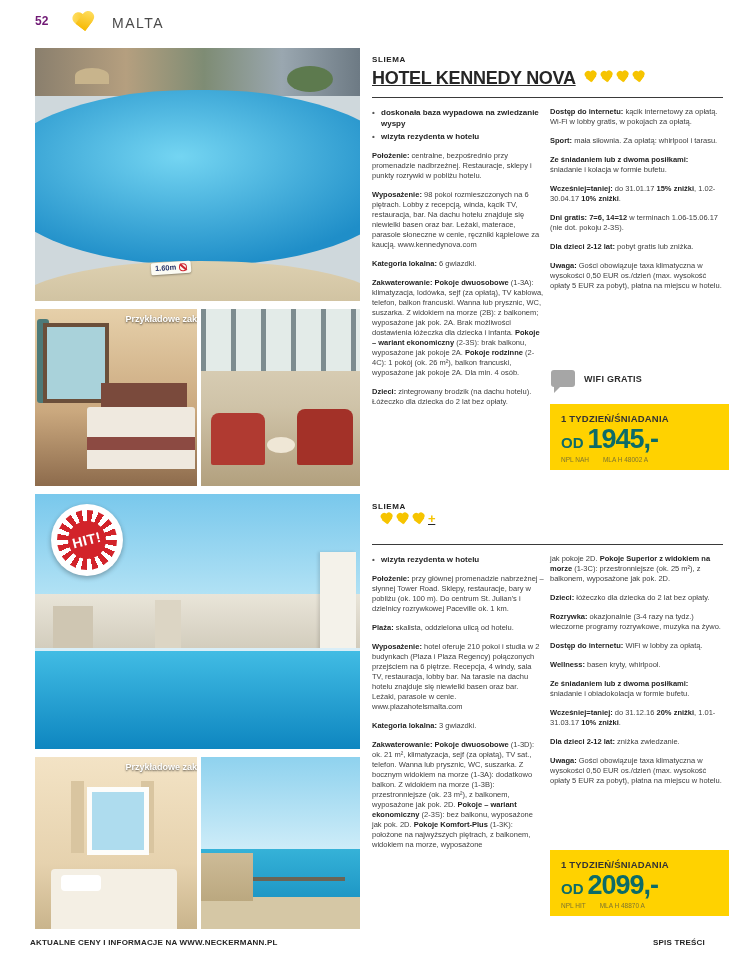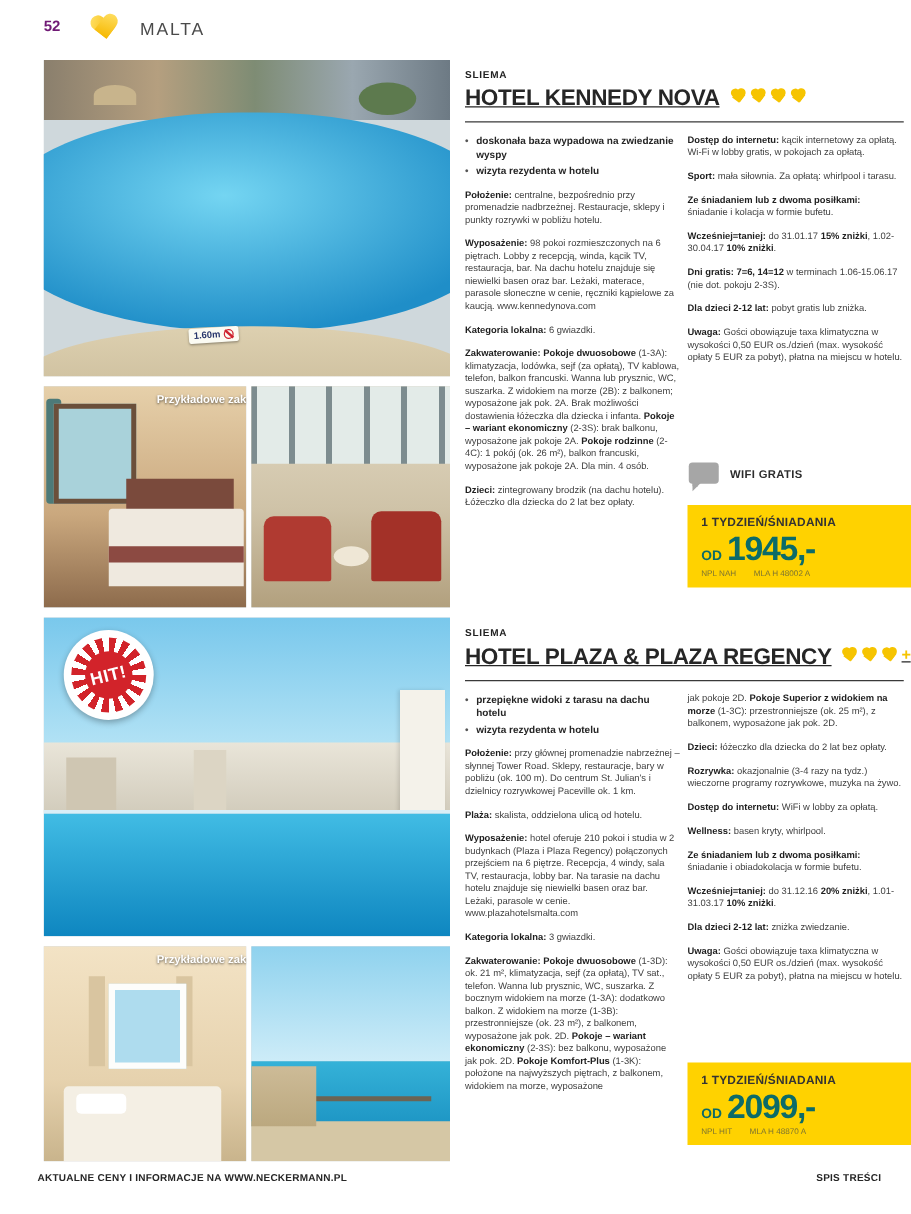--- a/index.html
+++ b/index.html
@@ -45,21 +45,21 @@
   .wifi{display:flex;align-items:center;gap:9px;}
   .wifi-ico{width:24px;height:17px;background:#a6a6a6;border-radius:3px;position:relative;}
   .wifi-ico::after{content:"";position:absolute;left:3px;bottom:-6px;
     border:4px solid transparent;border-top-color:#a6a6a6;border-left-color:#a6a6a6;}
   .wifi-txt{font-size:9px;font-weight:bold;color:#2c2c2c;letter-spacing:.3px;}
 
   
   .pricebox{width:179px;background:#ffd200;padding:9px 11px 7px 11px;box-sizing:border-box;}
   .pb-label{font-size:9.5px;font-weight:bold;color:#333;letter-spacing:.2px;margin-bottom:2px;}
   .pb-row{display:flex;align-items:baseline;gap:4px;color:#0c6b68;}
-  .pb-od{font-size:11px;font-weight:bold;}
+  .pb-od{font-size:15px;font-weight:bold;}
   .pb-amt{font-size:27px;font-weight:bold;letter-spacing:-1px;line-height:26px;}
   .pb-code{font-size:6.5px;color:#7d7430;margin-top:4px;display:flex;gap:14px;}
 
   
   .ph{position:absolute;overflow:hidden;background:#cfd8dc;}
   .ph .caption{position:absolute;top:5px;left:17px;width:100%;text-align:right;
     font-size:9px;font-weight:bold;color:#fff;text-shadow:0 1px 2px rgba(0,0,0,.65);z-index:5;margin-left:37px;}
   
   .p1-top{left:0;top:0;width:100%;height:48px;
     background:linear-gradient(90deg,#8a7f6d,#b59f7f 28%,#7e8c74 52%,#9aa7b0 76%,#6d7a84);}
@@ -246,33 +246,31 @@
 <div class="ph" style="left:201px;top:757px;width:159px;height:172px;">
   <div class="abs p6-sky"></div>
   <div class="abs p6-sea"></div>
   <div class="abs p6-pier"></div>
   <div class="abs p6-land"></div>
   <div class="abs p6-town"></div>
 </div>
 
 <div class="abs loc" style="left:372px;top:502px;">SLIEMA</div>
 <div class="abs hotel-title" style="left:372px;top:515px;">
-  <span>HOTEL PLAZA &amp; PLAZA REGENCY</span>
   <span class="rating">
       <span class="heart"></span>
       <span class="heart"></span>
       <span class="heart"></span>
       <span class="plus">+</span>
     </span>
 </div>
 <div class="abs rule" style="left:372px;top:544px;width:351px;"></div>
 
 <div class="abs col" style="left:372px;top:554px;">
   <ul class="bullets">
-      <li>przepiękne widoki z tarasu na dachu hotelu</li>
       <li>wizyta rezydenta w hotelu</li>
     </ul>
   <div>
       <p><span class="b">Położenie: </span><span>przy głównej promenadzie nabrzeżnej – słynnej Tower Road. Sklepy, restauracje, bary w pobliżu (ok. 100 m). Do centrum St. Julian's i dzielnicy rozrywkowej Paceville ok. 1 km.</span></p>
       <p><span class="b">Plaża: </span><span>skalista, oddzielona ulicą od hotelu.</span></p>
       <p><span class="b">Wyposażenie: </span><span>hotel oferuje 210 pokoi i studia w 2 budynkach (Plaza i Plaza Regency) połączonych przejściem na 6 piętrze. Recepcja, 4 windy, sala TV, restauracja, lobby bar. Na tarasie na dachu hotelu znajduje się niewielki basen oraz bar. Leżaki, parasole w cenie. www.plazahotelsmalta.com</span></p>
       <p><span class="b">Kategoria lokalna: </span><span>3 gwiazdki.</span></p>
       <p><span class="b">Zakwaterowanie: Pokoje dwuosobowe </span><span>(1-3D): ok. 21 m², klimatyzacja, sejf (za opłatą), TV sat., telefon. Wanna lub prysznic, WC, suszarka. Z bocznym widokiem na morze (1-3A): dodatkowo balkon. Z widokiem na morze (1-3B): przestronniejsze (ok. 23 m²), z balkonem, wyposażone jak pok. 2D. </span><span class="b">Pokoje – wariant ekonomiczny </span><span>(2-3S): bez balkonu, wyposażone jak pok. 2D. </span><span class="b">Pokoje Komfort-Plus </span><span>(1-3K): położone na najwyższych piętrach, z balkonem, widokiem na morze, wyposażone</span></p>
     </div>
 </div>

